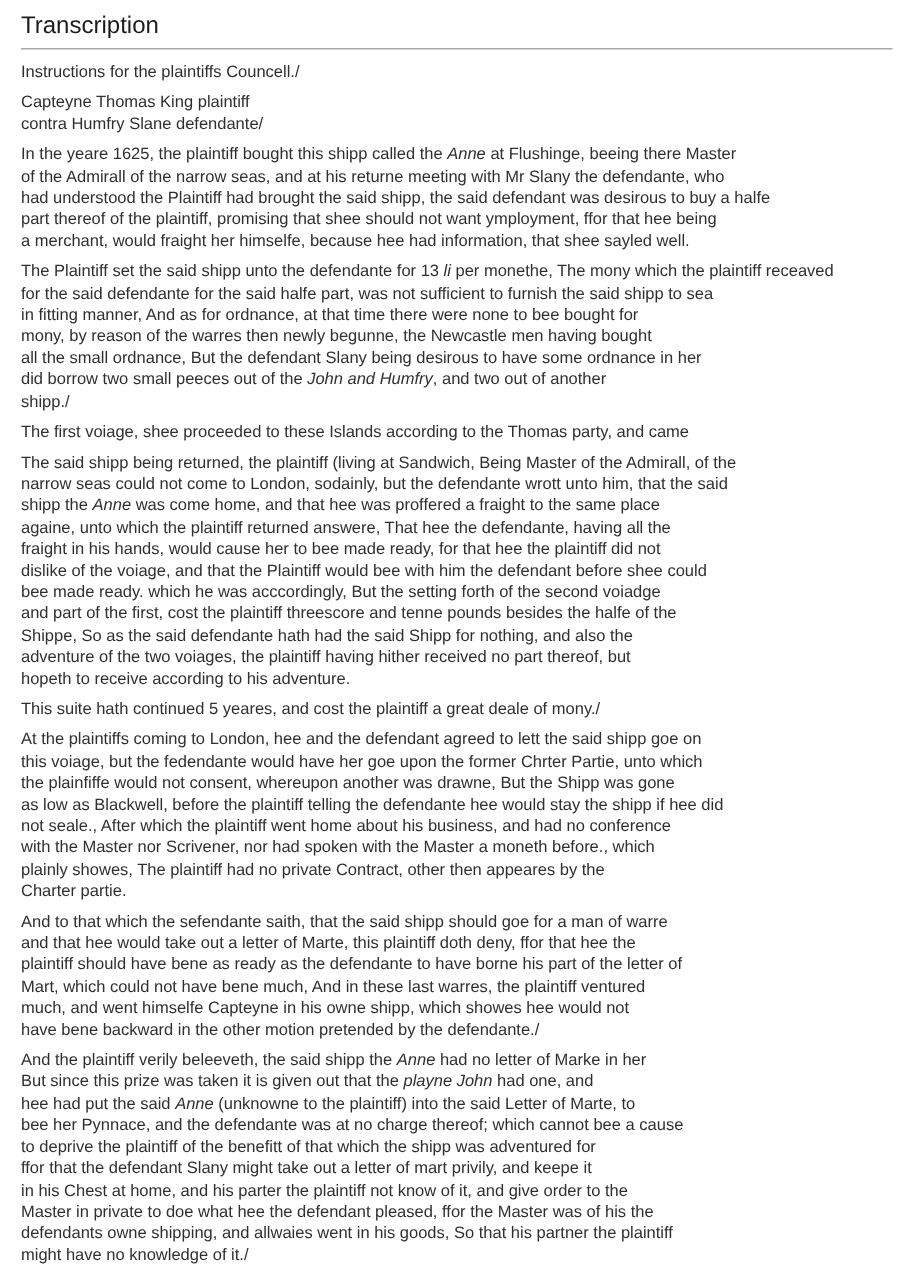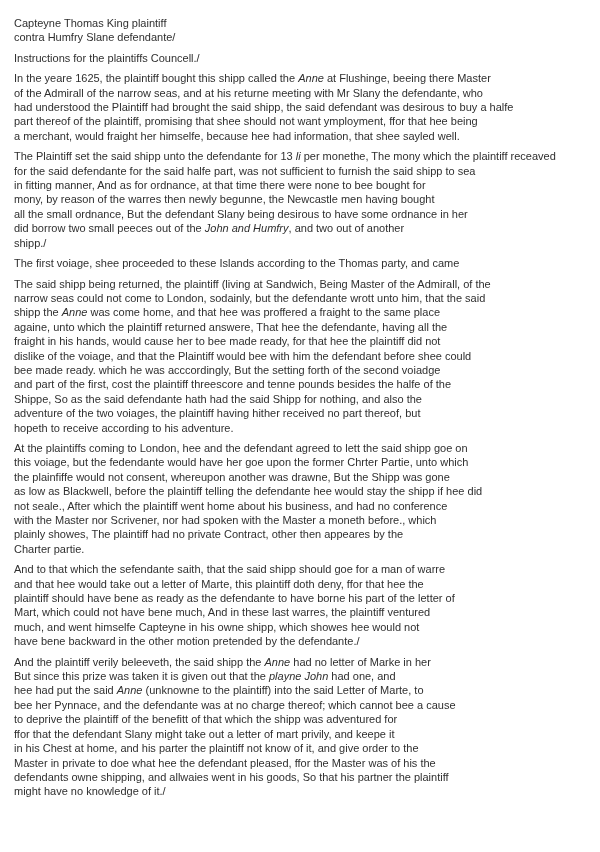--- a/index.html
+++ b/index.html
@@ -41,24 +41,26 @@
   .tr-para:first-child {
     margin-top: 7px;
   }
   .tr-para i {
   }
 </style>
 </head>
 <body>
 
 <div class="page">
+  <h1 class="section-heading">Transcription</h1>
   <div class="transcription-body">
+      <p class="tr-para"><span>Instructions for the plaintiffs Councell./</span></p>
       <p class="tr-para"><span>Capteyne Thomas King plaintiff</span><br><span>contra Humfry Slane defendante/</span></p>
-      <p class="tr-para"><span>Instructions for the plaintiffs Councell./</span></p>
       <p class="tr-para"><span>In the yeare 1625, the plaintiff bought this shipp called the </span><i>Anne</i><span> at Flushinge, beeing there Master</span><br><span>of the Admirall of the narrow seas, and at his returne meeting with Mr Slany the defendante, who</span><br><span>had understood the Plaintiff had brought the said shipp, the said defendant was desirous to buy a halfe</span><br><span>part thereof of the plaintiff, promising that shee should not want ymployment, ffor that hee being</span><br><span>a merchant, would fraight her himselfe, because hee had information, that shee sayled well.</span></p>
       <p class="tr-para"><span>The Plaintiff set the said shipp unto the defendante for 13 </span><i>li</i><span> per monethe, The mony which the plaintiff receaved</span><br><span>for the said defendante for the said halfe part, was not sufficient to furnish the said shipp to sea</span><br><span>in fitting manner, And as for ordnance, at that time there were none to bee bought for</span><br><span>mony, by reason of the warres then newly begunne, the Newcastle men having bought</span><br><span>all the small ordnance, But the defendant Slany being desirous to have some ordnance in her</span><br><span>did borrow two small peeces out of the </span><i>John and Humfry</i><span>, and two out of another</span><br><span>shipp./</span></p>
       <p class="tr-para"><span>The first voiage, shee proceeded to these Islands according to the Thomas party, and came</span><br></p>
       <p class="tr-para"><span>The said shipp being returned, the plaintiff (living at Sandwich, Being Master of the Admirall, of the</span><br><span>narrow seas could not come to London, sodainly, but the defendante wrott unto him, that the said</span><br><span>shipp the </span><i>Anne</i><span> was come home, and that hee was proffered a fraight to the same place</span><br><span>againe, unto which the plaintiff returned answere, That hee the defendante, having all the</span><br><span>fraight in his hands, would cause her to bee made ready, for that hee the plaintiff did not</span><br><span>dislike of the voiage, and that the Plaintiff would bee with him the defendant before shee could</span><br><span>bee made ready. which he was acccordingly, But the setting forth of the second voiadge</span><br><span>and part of the first, cost the plaintiff threescore and tenne pounds besides the halfe of the</span><br><span>Shippe, So as the said defendante hath had the said Shipp for nothing, and also the</span><br><span>adventure of the two voiages, the plaintiff having hither received no part thereof, but</span><br><span>hopeth to receive according to his adventure.</span></p>
+      <p class="tr-para"><span>This suite hath continued 5 yeares, and cost the plaintiff a great deale of mony./</span></p>
       <p class="tr-para"><span>At the plaintiffs coming to London, hee and the defendant agreed to lett the said shipp goe on</span><br><span>this voiage, but the fedendante would have her goe upon the former Chrter Partie, unto which</span><br><span>the plainfiffe would not consent, whereupon another was drawne, But the Shipp was gone</span><br><span>as low as Blackwell, before the plaintiff telling the defendante hee would stay the shipp if hee did</span><br><span>not seale., After which the plaintiff went home about his business, and had no conference</span><br><span>with the Master nor Scrivener, nor had spoken with the Master a moneth before., which</span><br><span>plainly showes, The plaintiff had no private Contract, other then appeares by the</span><br><span>Charter partie.</span></p>
       <p class="tr-para"><span>And to that which the sefendante saith, that the said shipp should goe for a man of warre</span><br><span>and that hee would take out a letter of Marte, this plaintiff doth deny, ffor that hee the</span><br><span>plaintiff should have bene as ready as the defendante to have borne his part of the letter of</span><br><span>Mart, which could not have bene much, And in these last warres, the plaintiff ventured</span><br><span>much, and went himselfe Capteyne in his owne shipp, which showes hee would not</span><br><span>have bene backward in the other motion pretended by the defendante./</span></p>
       <p class="tr-para"><span>And the plaintiff verily beleeveth, the said shipp the </span><i>Anne</i><span> had no letter of Marke in her</span><br><span>But since this prize was taken it is given out that the </span><i>playne John</i><span> had one, and</span><br><span>hee had put the said </span><i>Anne</i><span> (unknowne to the plaintiff) into the said Letter of Marte, to</span><br><span>bee her Pynnace, and the defendante was at no charge thereof; which cannot bee a cause</span><br><span>to deprive the plaintiff of the benefitt of that which the shipp was adventured for</span><br><span>ffor that the defendant Slany might take out a letter of mart privily, and keepe it</span><br><span>in his Chest at home, and his parter the plaintiff not know of it, and give order to the</span><br><span>Master in private to doe what hee the defendant pleased, ffor the Master was of his the</span><br><span>defendants owne shipping, and allwaies went in his goods, So that his partner the plaintiff</span><br><span>might have no knowledge of it./</span></p>
     </div>
 </div>
 
 </body></html>

